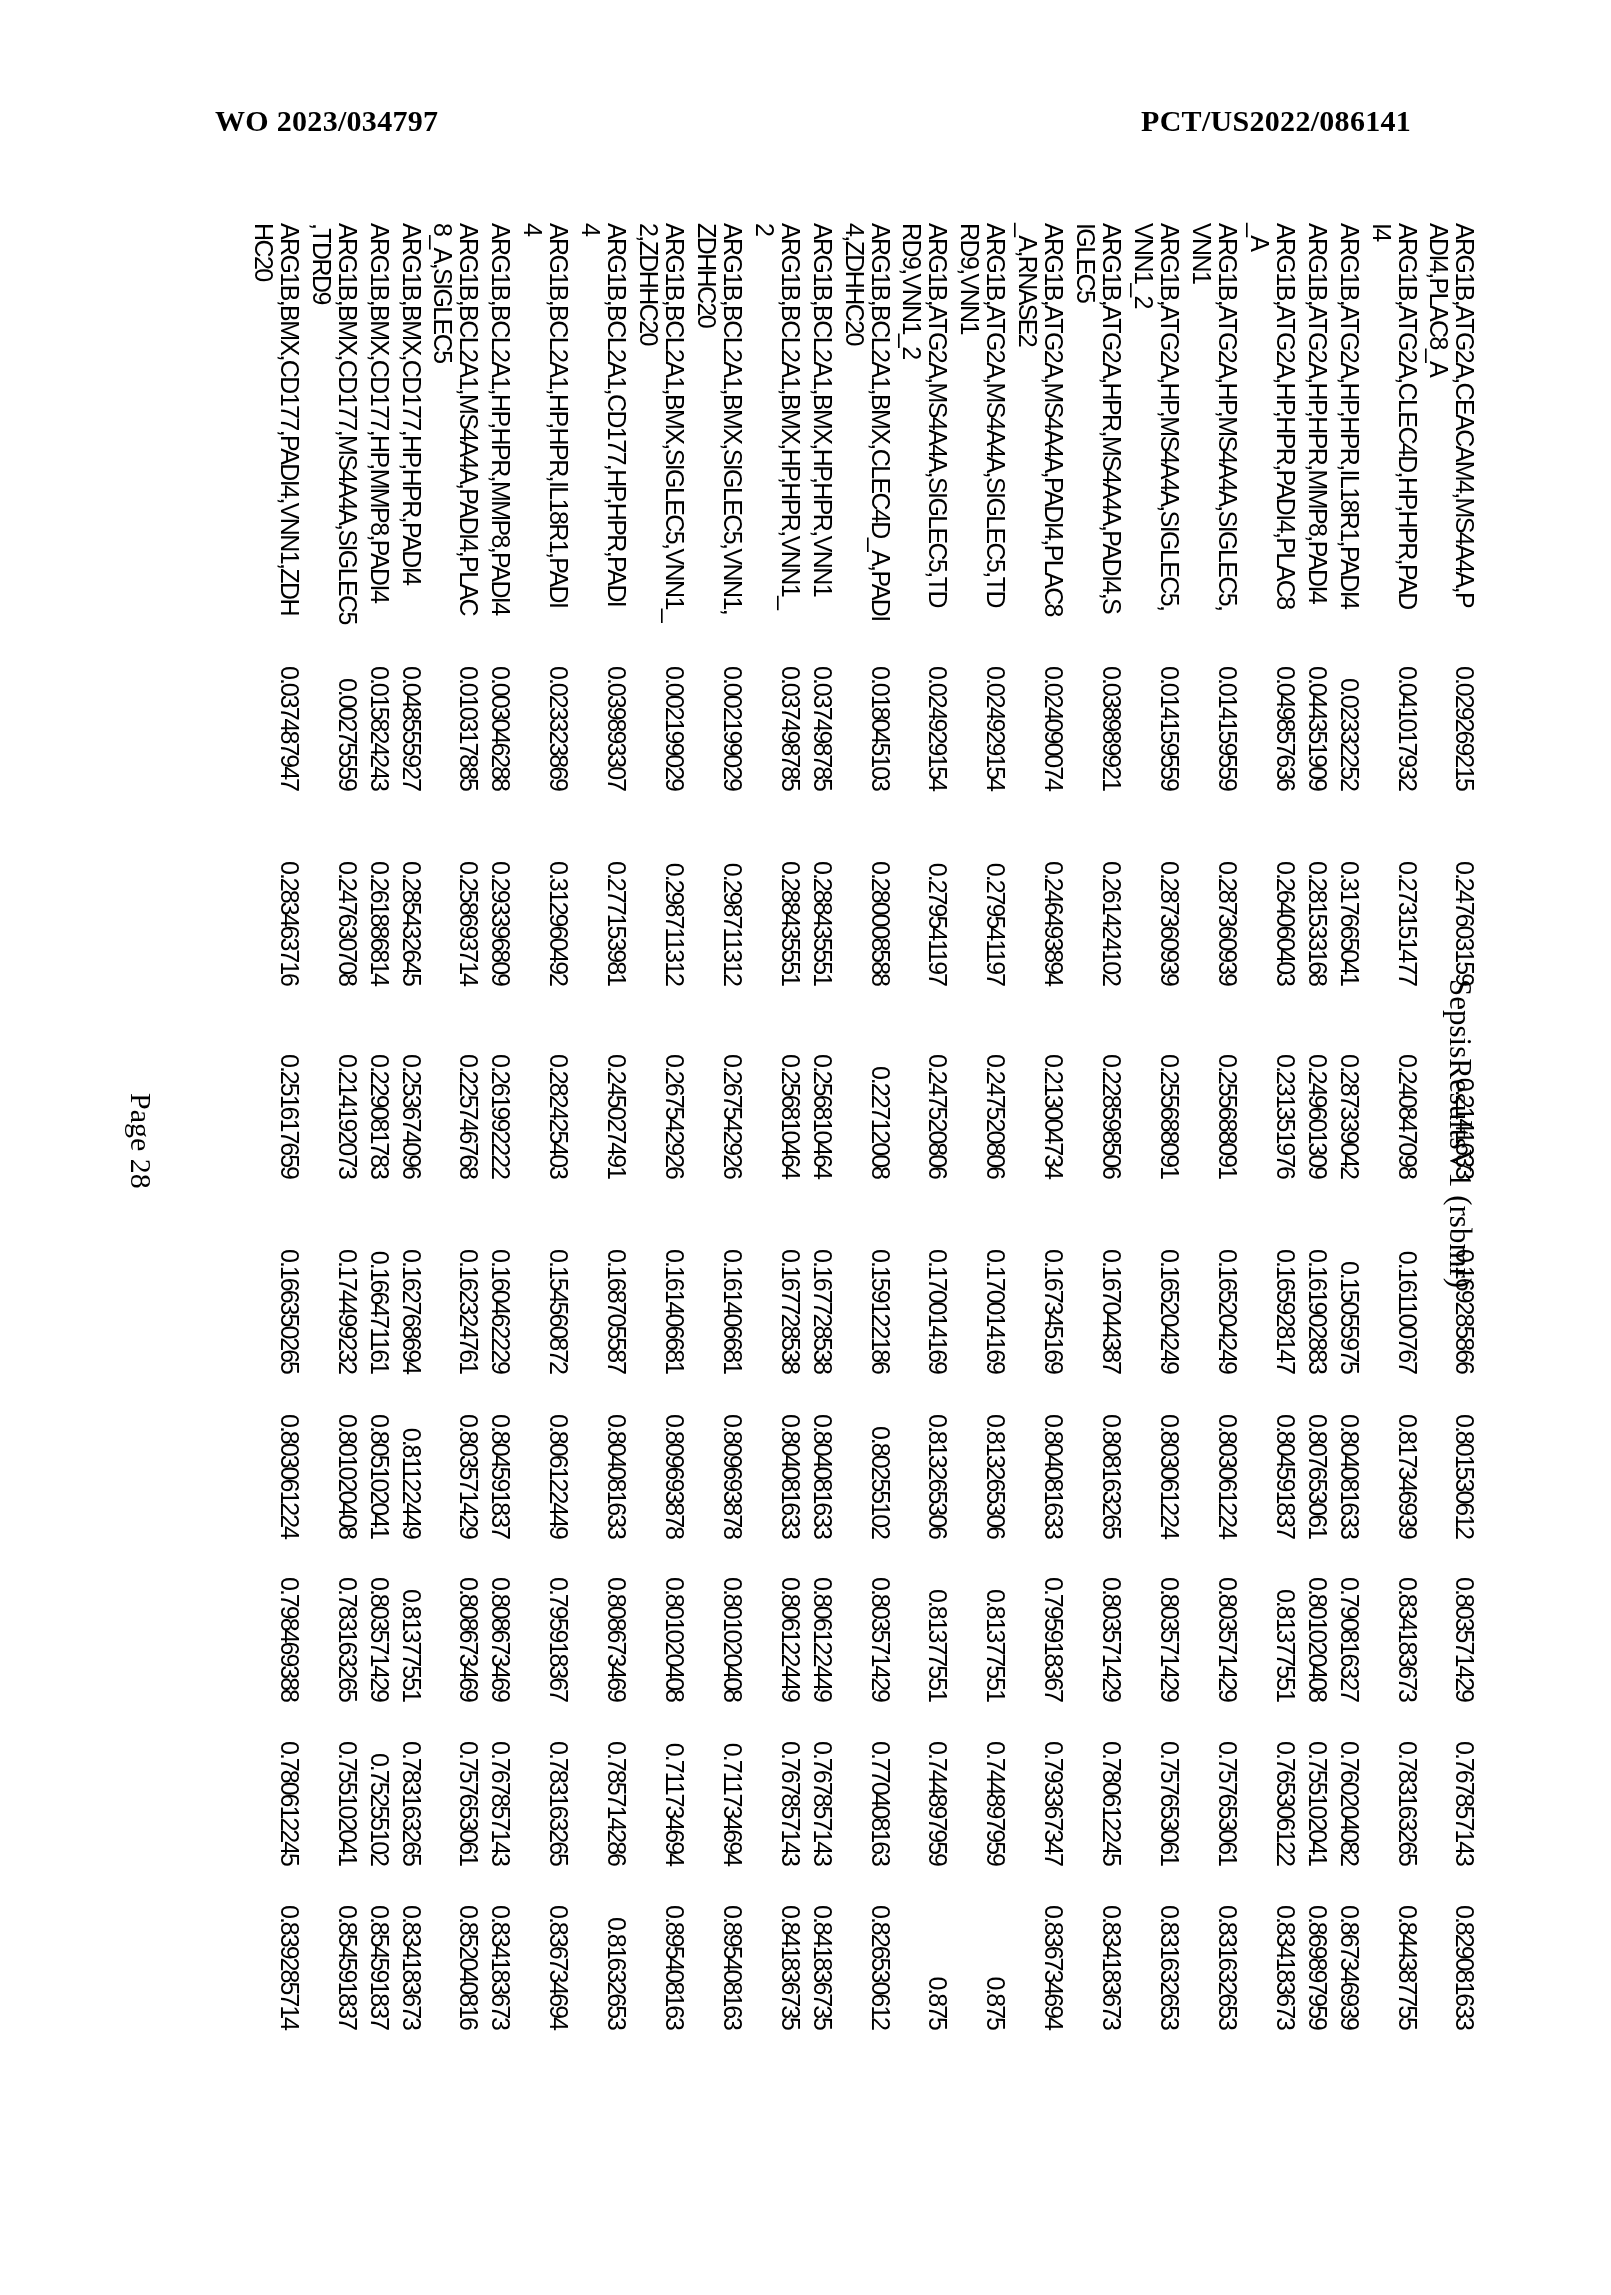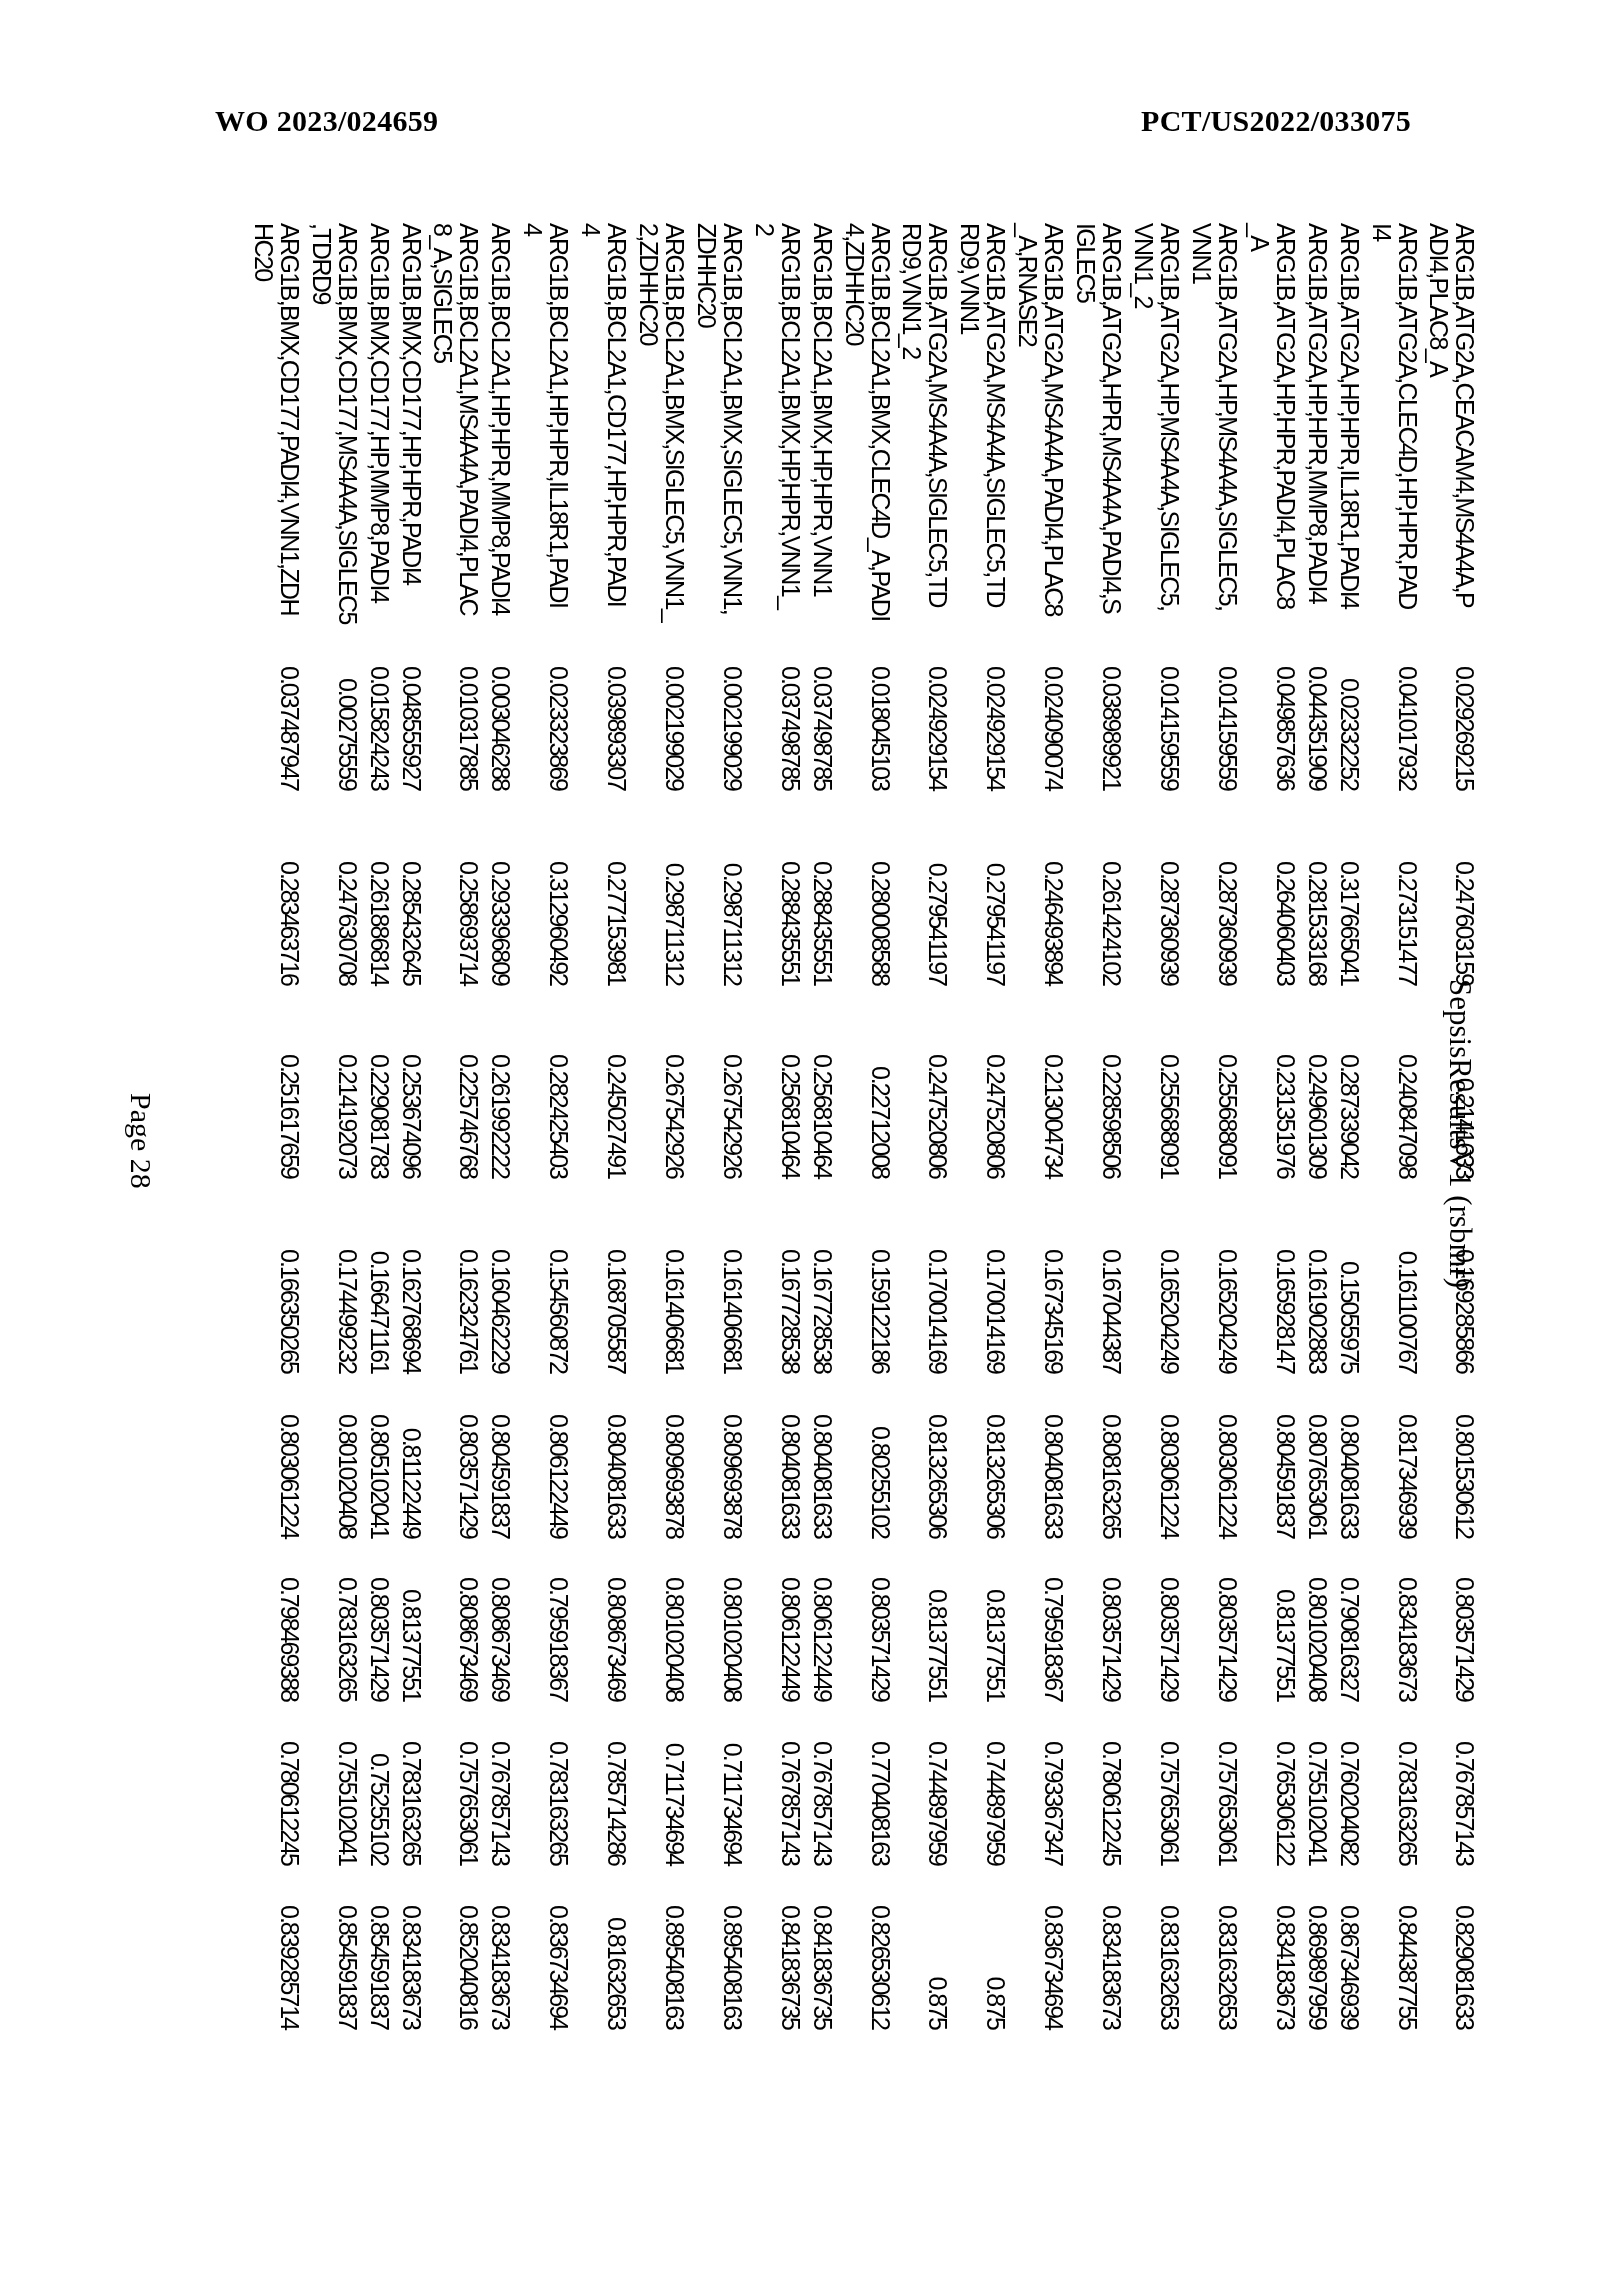--- a/index.html
+++ b/index.html
@@ -47,22 +47,22 @@
   .c7 { width:164px; flex:0 0 164px; }
   .page-num {
     position:absolute; left:1001px; top:1323px;
     font-family:"Liberation Serif", serif; font-size:30px; white-space:nowrap;
   }
 </style>
 </head>
 <body>
 
 <div class="page">
-  <div class="hdr hdr-left">WO 2023/024659</div>
-  <div class="hdr hdr-right">PCT/US2022/033075</div>
+  <div class="hdr hdr-left">WO 2023/034797</div>
+  <div class="hdr hdr-right">PCT/US2022/086141</div>
 
   <div class="rot">
     <div class="sheet-title">SepsisResultsV1 (rsbmr)</div>
 
     <div class="tbl" id="rows">
         <div class="row">
           <div class="lbl">ARG1B,ATG2A,CEACAM4,MS4A4A,P
 ADI4,PLAC8_A</div>
           <div class="val c0">0.029269215</div>
           <div class="val c1">0.247603159</div>

